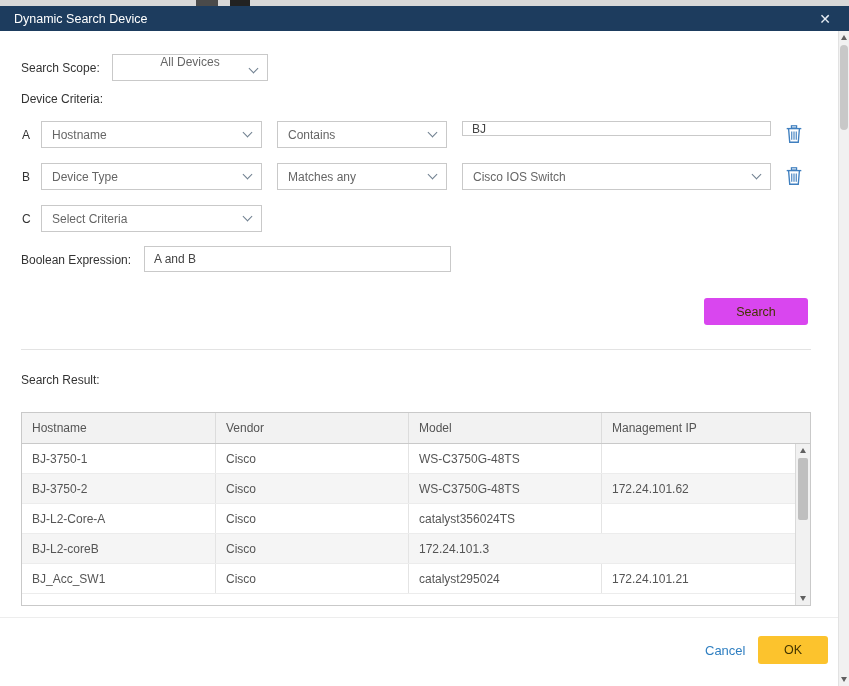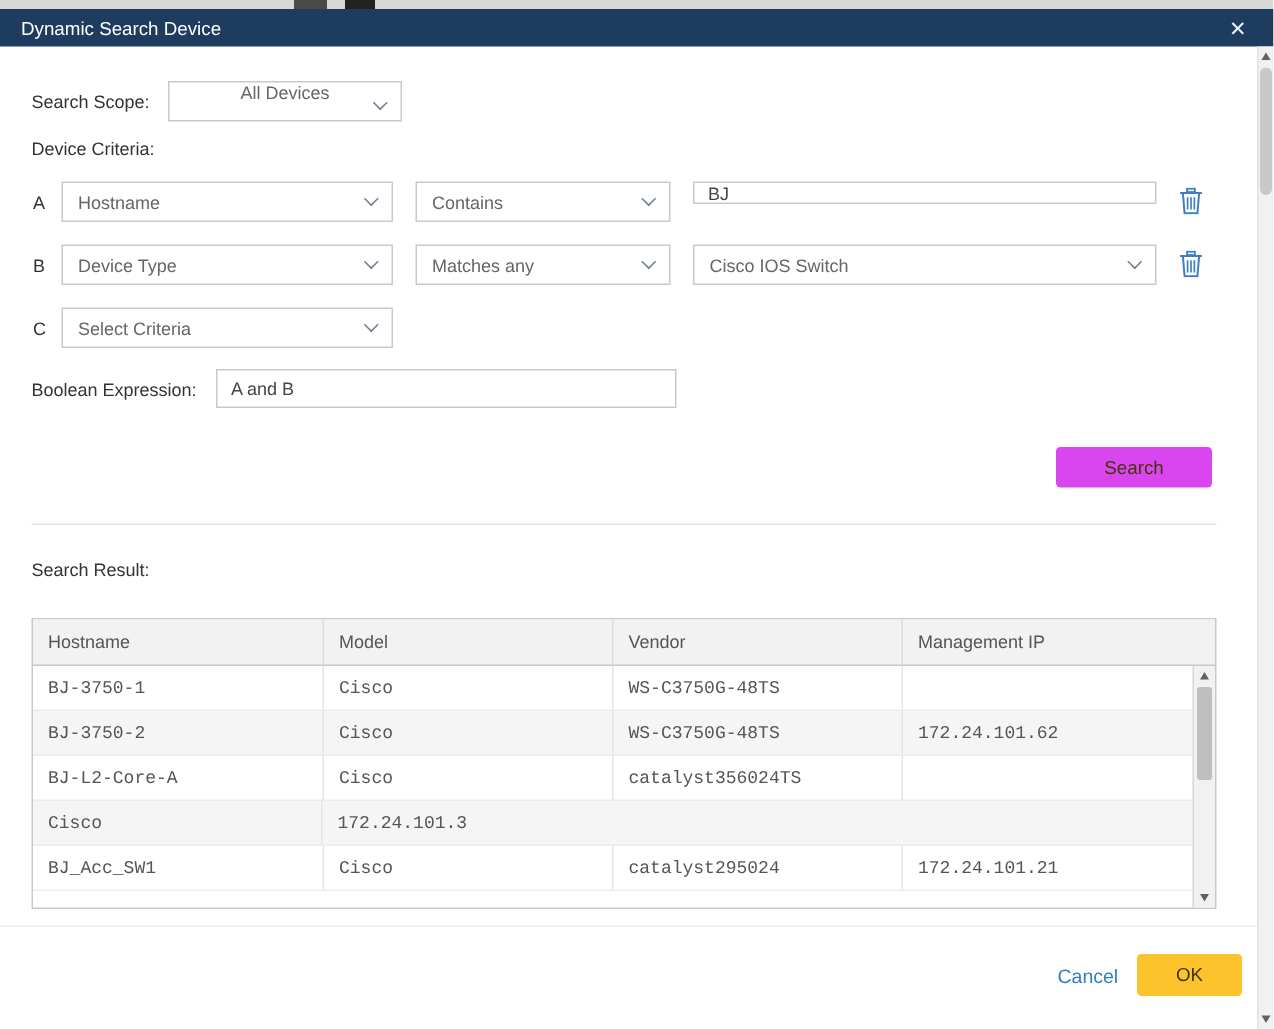--- a/index.html
+++ b/index.html
@@ -69,21 +69,21 @@
 
   
   .table {
     position:absolute; left:21px; top:412px; width:790px;
     border:1px solid #c9c9c9; background:#fff; font-size:12px; color:#555;
   }
   .thead { display:flex; height:31px; background:#f2f2f2; border-bottom:1px solid #c9c9c9; }
   .th { display:flex; align-items:center; padding-left:10px; border-right:1px solid #dcdcdc; color:#555; }
   .th.last { border-right:none; }
   .tbody-wrap { display:flex; height:161px; }
-  .rows { width:773px;font-family:Liberation Mono, monospace; }
+  .rows { width:773px; }
   .tr { display:flex; height:30px; border-bottom:1px solid #ececec; cursor:pointer; }
   .tr.alt { background:#f5f5f5; }
   .td { display:flex; align-items:center; padding-left:10px; border-right:1px solid #e4e4e4; overflow:hidden; white-space:nowrap; }
   .td.last { border-right:none; }
   .c0 { width:194px; } .c1 { width:193px; } .c2 { width:193px; } .c3 { width:193px; flex:none; }
   .tc0 { width:194px; } .tc1 { width:193px; } .tc2 { width:193px; } .tc3 { width:193px; }
 
   .tbl-scrollbar {
     position:relative; width:15px; background:#f1f1f1; border-left:1px solid #d9d9d9;
   }
@@ -167,22 +167,22 @@
 
 <button class="btn btn-search">Search</button>
 
 <div class="divider" style="left:21px; top:349px; width:790px;"></div>
 
 <div class="label" style="left:21px; top:373px;">Search Result:</div>
 
 <div class="table">
   <div class="thead">
     <div class="th c0">Hostname</div>
+    <div class="th c1">Vendor</div>
     <div class="th c2">Model</div>
-    <div class="th c1">Vendor</div>
     <div class="th c3 last">Management IP</div>
     <div style="width:15px;"></div>
   </div>
   <div class="tbody-wrap">
     <div class="rows">
       <div class="tr">
         <div class="td tc0">BJ-3750-1</div>
         <div class="td tc1">Cisco</div>
         <div class="td tc2">WS-C3750G-48TS</div>
       </div>
@@ -191,20 +191,21 @@
         <div class="td tc1">Cisco</div>
         <div class="td tc2">WS-C3750G-48TS</div>
         <div class="td tc3 last">172.24.101.62</div>
       </div>
       <div class="tr">
         <div class="td tc0">BJ-L2-Core-A</div>
         <div class="td tc1">Cisco</div>
         <div class="td tc2">catalyst356024TS</div>
       </div>
       <div class="tr alt">
+        <div class="td tc0">BJ-L2-coreB</div>
         <div class="td tc1">Cisco</div>
         <div class="td tc3 last">172.24.101.3</div>
       </div>
       <div class="tr">
         <div class="td tc0">BJ_Acc_SW1</div>
         <div class="td tc1">Cisco</div>
         <div class="td tc2">catalyst295024</div>
         <div class="td tc3 last">172.24.101.21</div>
       </div>
     </div>

